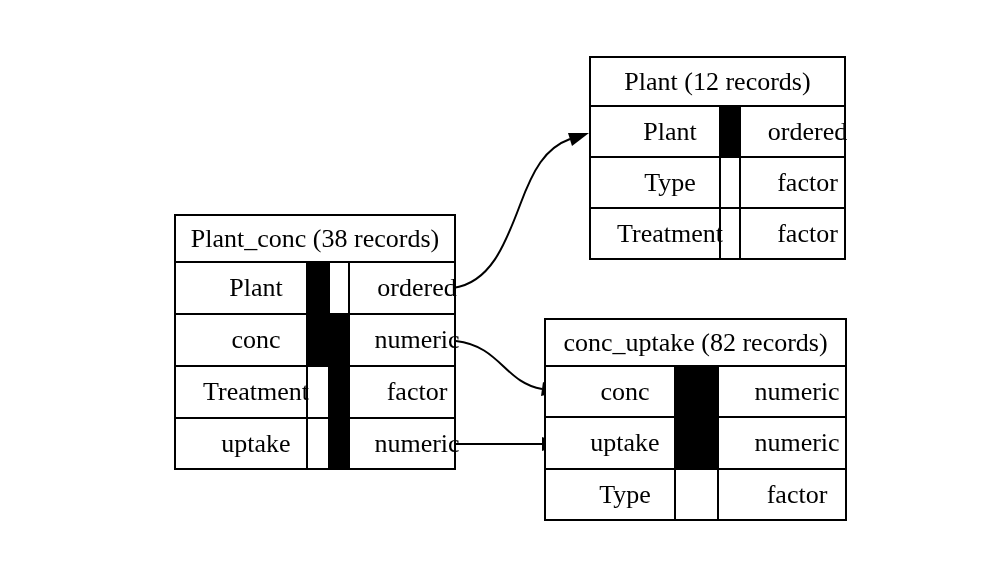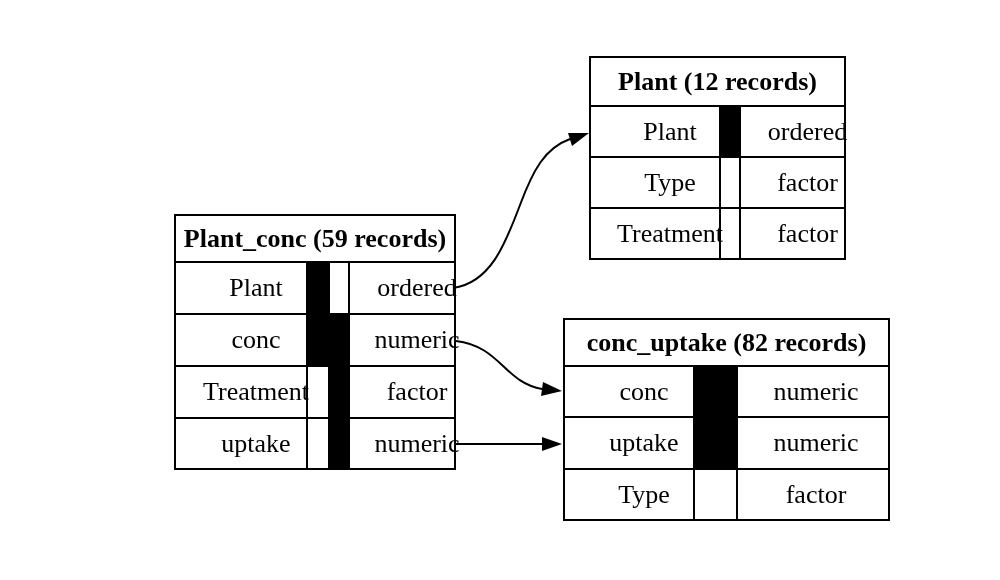--- a/index.html
+++ b/index.html
@@ -1,21 +1,21 @@
 <!DOCTYPE html>
 <html><head>
 <meta charset="utf-8">
 <style>
   html,body{margin:0;padding:0;background:#fff;}
   .stage{
     position:relative;width:1000px;height:580px;background:#ffffff;overflow:hidden;
     font-family:"Liberation Serif","DejaVu Serif",serif;font-size:26px;color:#000;
   }
   .tbl{position:absolute;background:#fff;border:2px solid #000;box-sizing:content-box;}
-  .ttl{position:absolute;left:0;right:0;display:flex;align-items:center;justify-content:center;white-space:nowrap;font-weight:bold;}
+  .ttl{position:absolute;left:0;right:0;display:flex;align-items:center;justify-content:center;white-space:nowrap;}
   .lbl{position:absolute;display:flex;align-items:center;justify-content:center;white-space:nowrap;margin-left:15px;}
   .hline{position:absolute;left:0;right:0;height:2px;background:#000;}
   .vline{position:absolute;width:2px;background:#000;}
   .blk{position:absolute;background:#000;}
   svg.arrows{position:absolute;left:0;top:0;pointer-events:none;}
 </style>
 </head>
 <body>
 
 <div class="stage">
@@ -27,21 +27,21 @@
       <path d="M456,444 L542,444"></path>
     </g>
     <g fill="#000" stroke="none">
       <polygon points="589,133 572,146 568,133"></polygon>
       <polygon points="562,391 541,396 543,382"></polygon>
       <polygon points="562,444 542,437 542,451"></polygon>
     </g>
   </svg>
 
   <div class="tbl" style="left:174px;top:214px;width:278px;height:252px;">
-    <div class="ttl" style="top:0;height:45px;">Plant_conc (59 records)</div>
+    <div class="ttl" style="top:0;height:45px;">Plant_conc (38 records)</div>
 
     <div class="hline" style="top:45px;"></div>
     <div class="hline" style="top:97px;"></div>
     <div class="hline" style="top:149px;"></div>
     <div class="hline" style="top:201px;"></div>
 
     <div class="vline" style="left:130px;top:45px;bottom:0;"></div>
     <div class="vline" style="left:152px;top:45px;bottom:0;"></div>
     <div class="vline" style="left:172px;top:45px;bottom:0;"></div>
 
@@ -72,21 +72,21 @@
     <div class="blk" style="left:130px;top:47px;width:18px;height:53px;"></div>
 
     <div class="lbl" style="left:0;top:49px;width:128px;height:49px;">Plant</div>
     <div class="lbl" style="left:150px;top:49px;width:103px;height:49px;">ordered</div>
     <div class="lbl" style="left:0;top:100px;width:128px;height:49px;">Type</div>
     <div class="lbl" style="left:150px;top:100px;width:103px;height:49px;">factor</div>
     <div class="lbl" style="left:0;top:151px;width:128px;height:49px;">Treatment</div>
     <div class="lbl" style="left:150px;top:151px;width:103px;height:49px;">factor</div>
   </div>
 
-  <div class="tbl" style="left:563px;top:318px;width:299px;height:199px;padding-left:24px;">
+  <div class="tbl" style="left:544px;top:318px;width:299px;height:199px;">
     <div class="ttl" style="top:0;height:45px;">conc_uptake (82 records)</div>
 
     <div class="hline" style="top:45px;"></div>
     <div class="hline" style="top:96px;"></div>
     <div class="hline" style="top:148px;"></div>
 
     <div class="vline" style="left:128px;top:45px;bottom:0;"></div>
     <div class="vline" style="left:171px;top:45px;bottom:0;"></div>
 
     <div class="blk" style="left:130px;top:45px;width:41px;height:105px;"></div>

